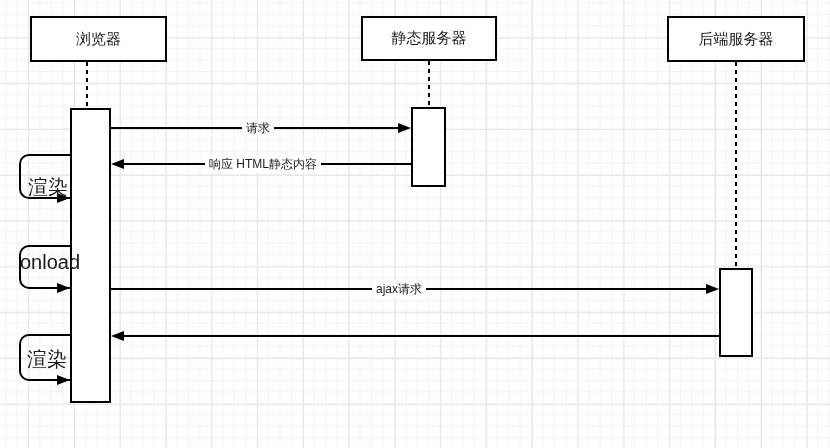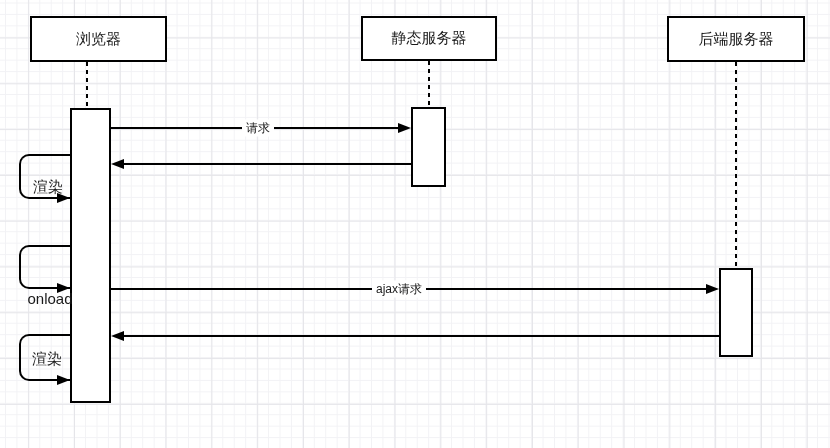--- a/index.html
+++ b/index.html
@@ -73,21 +73,21 @@
     position: absolute;
     box-sizing: border-box;
     border: 2px solid #000000;
     border-right: none;
     border-radius: 10px 0 0 10px;
     background: transparent;
   }
   .looplabel {
     position: absolute;
     transform: translate(-50%, -50%);
-    font-size: 15px;
+    font-size: 20px;
     white-space: nowrap;
   }
 </style>
 </head>
 <body>
 
 <div class="canvas">
 
   <div class="actor" style="left:30px; top:16px; width:137px; height:46px;">
     <span>浏览器</span>
@@ -106,33 +106,34 @@
   <div class="activation" style="left:70px; top:108px; width:41px; height:295px;"></div>
   <div class="activation" style="left:411px; top:107px; width:35px; height:80px;"></div>
   <div class="activation" style="left:719px; top:268px; width:34px; height:89px;"></div>
 
   <div class="mline" style="left:111px; top:127px; width:288px;"></div>
   <div class="ah-r" style="left:398px; top:123px;"></div>
   <div class="mlabel" style="left:258px; top:128px;">请求</div>
 
   <div class="mline" style="left:123px; top:163px; width:288px;"></div>
   <div class="ah-l" style="left:111px; top:159px;"></div>
+  <div class="mlabel" style="left:263px; top:164px;">响应 HTML静态内容</div>
 
   <div class="mline" style="left:111px; top:288px; width:595px;"></div>
   <div class="ah-r" style="left:706px; top:284px;"></div>
   <div class="mlabel" style="left:399px; top:289px;">ajax请求</div>
 
   <div class="mline" style="left:123px; top:335px; width:596px;"></div>
   <div class="ah-l" style="left:111px; top:331px;"></div>
 
   <div class="loop" style="left:19px; top:154px; width:51px; height:45px;"></div>
   <div class="ah-r" style="left:57px; top:193px;"></div>
   <div class="looplabel" style="left:48px; top:187px;">渲染</div>
 
   <div class="loop" style="left:19px; top:245px; width:51px; height:44px;"></div>
   <div class="ah-r" style="left:57px; top:283px;"></div>
-  <div class="looplabel" style="left:50px; top:262px;margin-top:36px;">onload</div>
+  <div class="looplabel" style="left:50px; top:262px;">onload</div>
 
   <div class="loop" style="left:19px; top:334px; width:51px; height:47px;"></div>
   <div class="ah-r" style="left:57px; top:375px;"></div>
   <div class="looplabel" style="left:47px; top:359px;">渲染</div>
 
 </div>
 
 </body></html>

